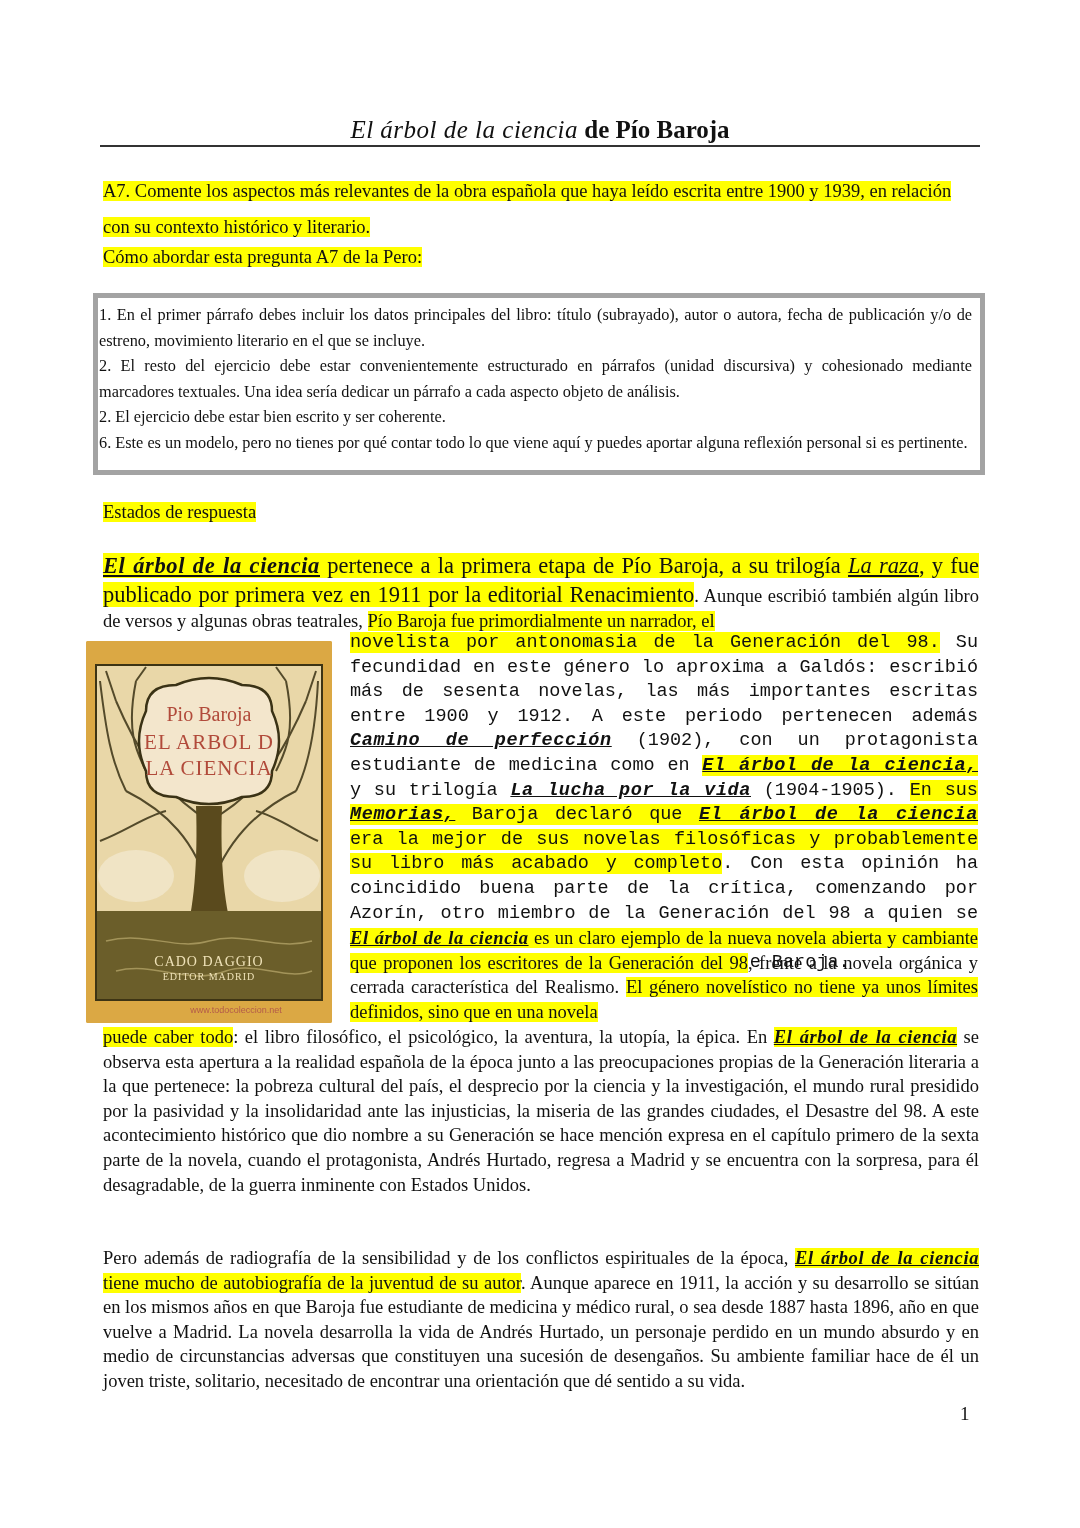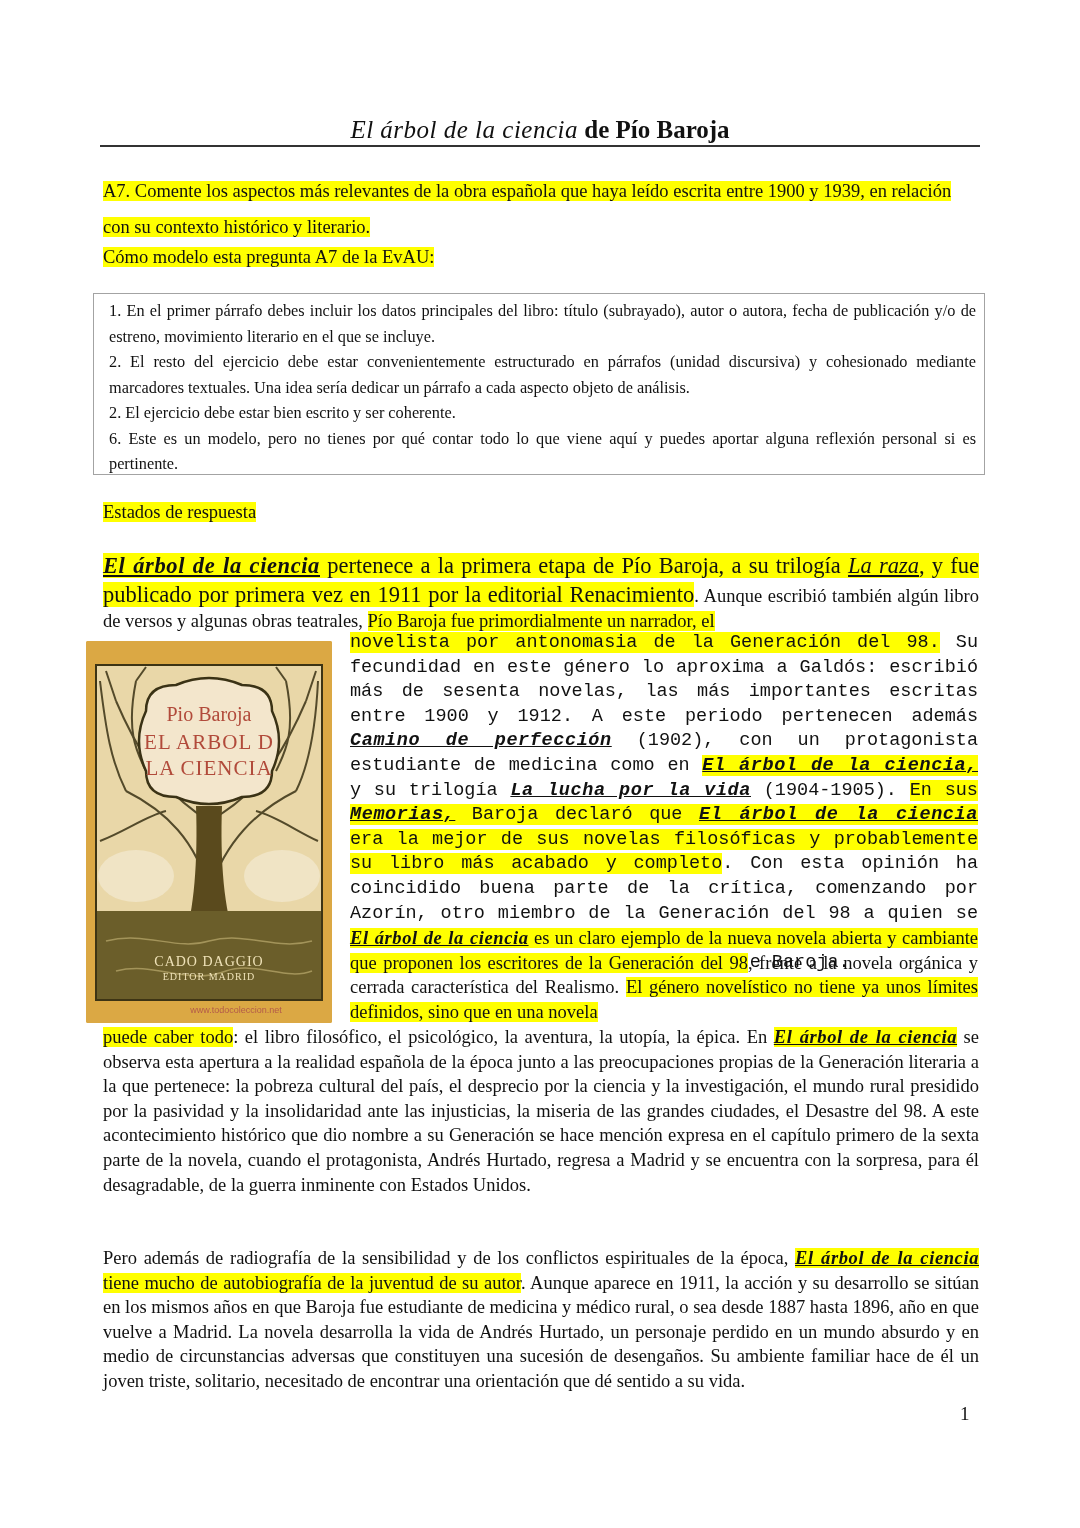--- a/index.html
+++ b/index.html
@@ -16,21 +16,21 @@
   .hl { background: #ffff00; }
   .u { text-decoration: underline; }
   .bi { font-weight: bold; font-style: italic; text-decoration: underline; letter-spacing: 0.6px; }
   .i { font-style: italic; }
 
   .question { position: absolute; left: 103px; top: 160px; width: 876px;
               font-size: 18.5px; line-height: 36px; }
   .howto { position: absolute; left: 103px; top: 232px; font-size: 18.5px; line-height: 24px; }
 
   .instructions { position: absolute; left: 93px; top: 280px; width: 892px; height: 182px;
-                  border: 1px solid #a3a3a3; box-sizing: border-box; padding: 4px 8px 0 15px;
+                  border: 5px solid #a3a3a3; box-sizing: border-box; padding: 4px 8px 0 1px;
                   font-size: 16.3px; line-height: 25.5px; text-align: justify; }
   .instructions p { margin: 0; }
 
   .model-heading { position: absolute; left: 103px; top: 487px; font-size: 18.5px; line-height: 24px; }
 
   .body-text { position: absolute; left: 103px; width: 876px; text-align: justify;
                font-size: 18.5px; line-height: 24.6px; }
   .lead { top: 538px; }
   .lead .big { font-size: 22.5px; line-height: 29px; }
 
@@ -59,21 +59,21 @@
       <span class="bd">de Pío Baroja</span>
     </h1>
   </div>
   <div class="title-rule"></div>
 
   <div class="question">
     <span class="hl">A7. Comente los aspectos más relevantes de la obra española que haya leído escrita entre 1900 y 1939, en relación con su contexto histórico y literario.</span>
   </div>
 
   <div class="howto">
-    <span class="hl">Cómo modelo esta pregunta A7 de la EvAU:</span>
+    <span class="hl">Cómo abordar esta pregunta A7 de la Pero:</span>
   </div>
 
   <div class="instructions">
     <p>1. En el primer párrafo debes incluir los datos principales del libro: título (subrayado), autor o autora, fecha de publicación y/o de estreno, movimiento literario en el que se incluye.</p>
     <p>2. El resto del ejercicio debe estar convenientemente estructurado en párrafos (unidad discursiva) y cohesionado mediante marcadores textuales. Una idea sería dedicar un párrafo a cada aspecto objeto de análisis.</p>
     <p>2. El ejercicio debe estar bien escrito y ser coherente.</p>
     <p>6. Este es un modelo, pero no tienes por qué contar todo lo que viene aquí y puedes aportar alguna reflexión personal si es pertinente.</p>
   </div>
 
   <div class="model-heading">

